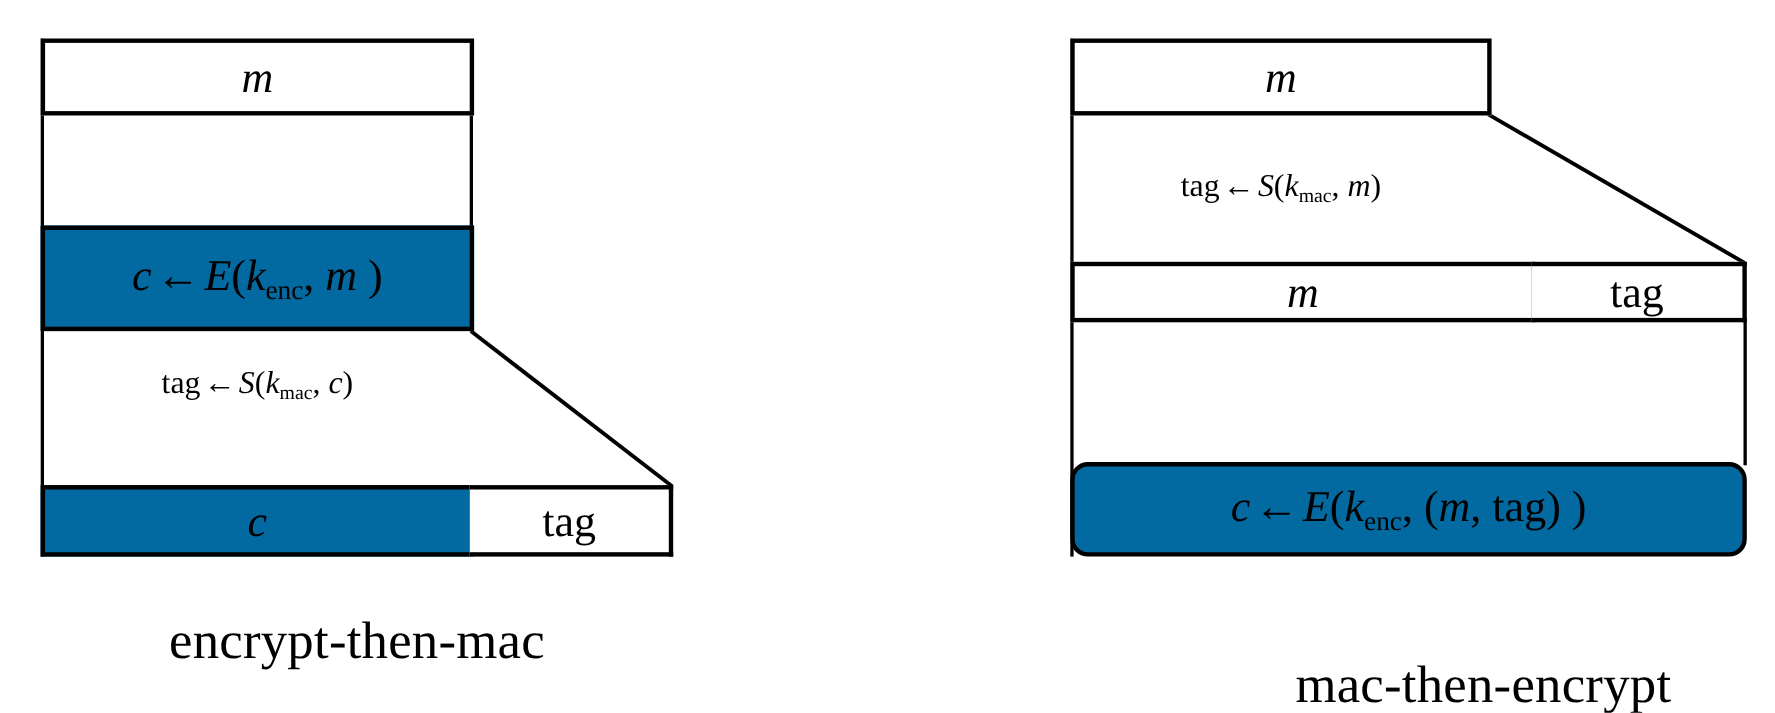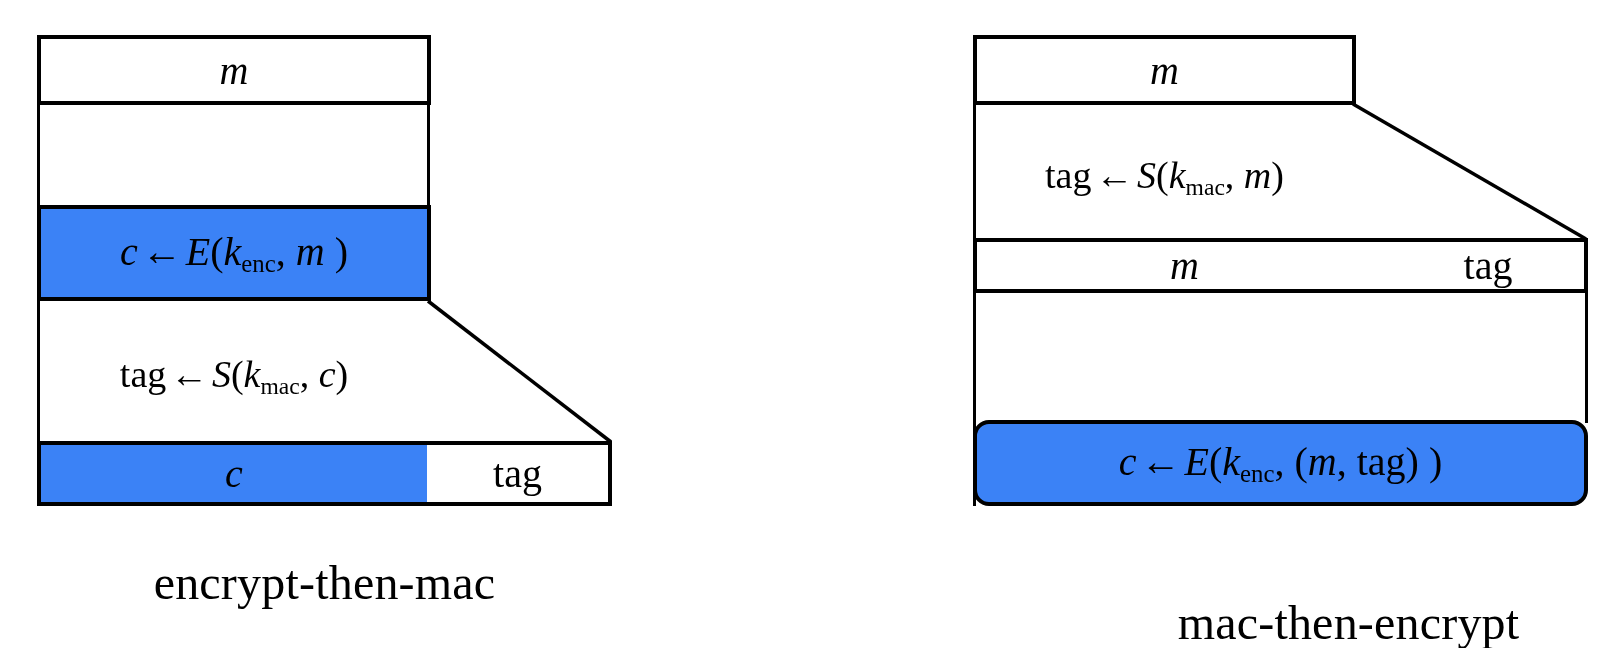--- a/index.html
+++ b/index.html
@@ -33,21 +33,21 @@
     position: absolute;
     box-sizing: border-box;
     border: 4px solid #000000;
     background: #ffffff;
     display: flex;
     align-items: center;
     justify-content: center;
     white-space: nowrap;
   }
   .box.shaded {
-    background: #3b82f6;
+    background: #0369a1;
   }
   .box.noleft  { border-left-width: 0; }
 
   .rail {
     position: absolute;
     background: #000000;
     width: 3px;
   }
 
   .formula {
@@ -64,21 +64,21 @@
     letter-spacing: 0.2px;
   }
 
   
   .mi   { font-style: italic; }
   .mup  { font-style: normal; }
   .sub  { font-size: 0.62em; font-style: normal; vertical-align: -0.30em; }
   .op   { font-style: normal; padding: 0 0.10em; }
 
   .fml-lg { font-size: 40px; }
-  .fml-md { font-size: 38px; }
+  .fml-md { font-size: 29px; }
   .lbl-lg { font-size: 40px; }
 
   svg.diag-lines {
     position: absolute;
     top: 0;
     left: 0;
     width: 1614px;
     height: 648px;
     pointer-events: none;
   }
@@ -104,21 +104,21 @@
     <div class="box lbl-lg" style="left:37px; top:35px; width:394px; height:70px;">
       <span class="mi">m</span>
     </div>
 
     <div class="box shaded fml-lg" style="left:37px; top:205px; width:394px; height:96px;">
       <span>
         <span class="mi">c</span><span class="op">←</span><span class="mi">E</span><span class="mup">(</span><span class="mi">k</span><span class="sub">enc</span><span class="mup">, </span><span class="mi">m</span><span class="mup"> )</span>
       </span>
     </div>
 
-    <div class="formula fml-md" style="left:37px; top:352px; width:394px;">
+    <div class="formula fml-md" style="left:37px; top:332px; width:394px;">
       <span class="mup">tag</span><span class="op">←</span><span class="mi">S</span><span class="mup">(</span><span class="mi">k</span><span class="sub">mac</span><span class="mup">, </span><span class="mi">c</span><span class="mup">)</span>
     </div>
 
     <div class="box shaded lbl-lg" style="left:37px; top:441px; width:394px; height:65px;">
       <span class="mi">c</span>
     </div>
     <div class="box noleft lbl-lg" style="left:427px; top:441px; width:185px; height:65px;">
       <span class="mup">tag</span>
     </div>
 

